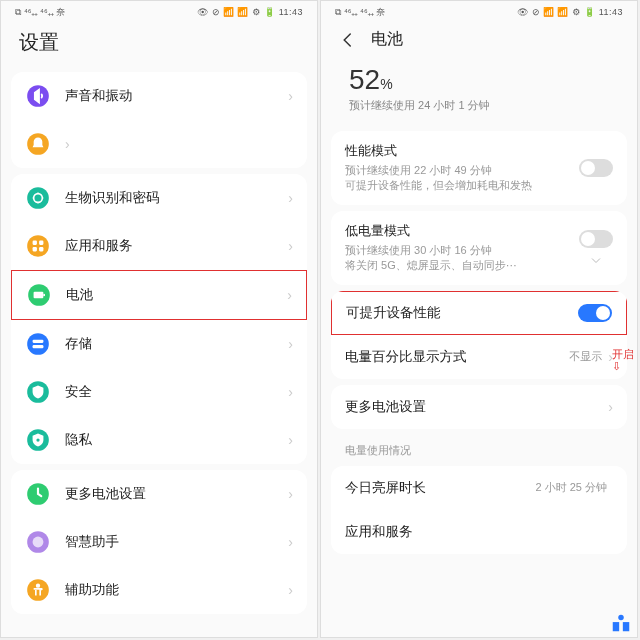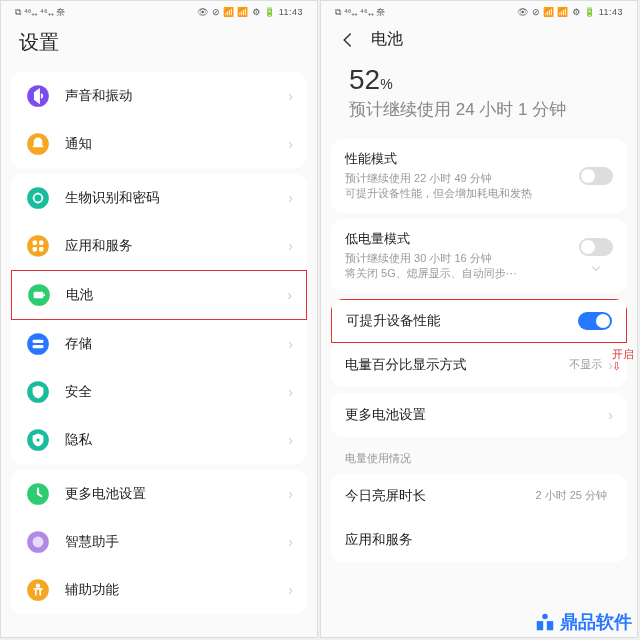--- a/index.html
+++ b/index.html
@@ -7,21 +7,21 @@
 .phone{width:318px;height:638px;background:#fafafa;border:1px solid #ddd;overflow:hidden;flex-shrink:0}
 .phone.left{margin-right:2px}
 .stbar{height:22px;display:flex;justify-content:space-between;align-items:center;padding:0 14px;font-size:9px;color:#555}
 .stbar .r{letter-spacing:0.5px}
 .hdr{padding:6px 18px 10px;display:flex;align-items:center;gap:14px}
 .back-ic{width:18px;height:18px}
 .ttl{font-size:20px;font-weight:500;color:#222}
 .ttl2{font-size:16px;font-weight:500;color:#222}
 .pct{font-size:28px;color:#333;padding:4px 28px 0}
 .pct small{font-size:14px}
-.sub{font-size:17px;color:#888;padding:2px 28px 12px}
+.sub{font-size:11px;color:#888;padding:2px 28px 12px}
 .grp{background:#fff;margin:6px 10px;border-radius:12px;overflow:hidden}
 .row{display:flex;align-items:center;padding:11px 14px;position:relative;min-height:44px}
 .row .ic{width:26px;height:26px;border-radius:50%;display:flex;align-items:center;justify-content:center;margin-right:14px;flex-shrink:0}
 .row .lbl{flex:1;font-size:13.5px;color:#222}
 .row .chev{color:#ccc;font-size:14px}
 .row .val{font-size:11px;color:#999;margin-right:6px}
 .hl-red{border:1.5px solid #e03030}
 .card{background:#fff;margin:6px 10px;border-radius:12px;padding:11px 14px}
 .card .ct{font-size:13px;color:#222;margin-bottom:3px}
 .card .cs{font-size:11px;color:#999;line-height:1.4}
@@ -59,21 +59,20 @@
           <span class="lbl">声音和振动</span>
           <span class="chev">›</span>
         </div>
         <div class="row">
           <span class="ic">
             <svg viewBox="0 0 24 24" width="26" height="26">
               <circle cx="12" cy="12" r="10" fill="#f5a623"></circle>
               <path d="M12 6a4 4 0 014 4v3l1 2H7l1-2v-3a4 4 0 014-4z" fill="#fff"></path>
             </svg>
           </span>
-          <span class="lbl">通知</span>
           <span class="chev">›</span>
         </div>
       </div>
       <div class="grp">
         <div class="row">
           <span class="ic">
             <svg viewBox="0 0 24 24" width="26" height="26">
               <circle cx="12" cy="12" r="10" fill="#1abc9c"></circle>
               <circle cx="12" cy="12" r="4" fill="none" stroke="#fff" stroke-width="1.5"></circle>
               <path d="M12 8v-1M12 17v-1M8 12h-1M17 12h-1" stroke="#fff"></path>
@@ -252,14 +251,13 @@
   <div>开启</div>
   <div>⇩</div>
 </div>
 
 <div class="watermark">
   <svg class="wm-ic" viewBox="0 0 24 24">
       <rect x="3" y="11" width="7" height="10" fill="#2878ff"></rect>
       <rect x="14" y="11" width="7" height="10" fill="#2878ff"></rect>
       <circle cx="12" cy="6" r="3" fill="#2878ff"></circle>
     </svg>
-  <span>鼎品软件</span>
 </div>
 
 </body></html>

